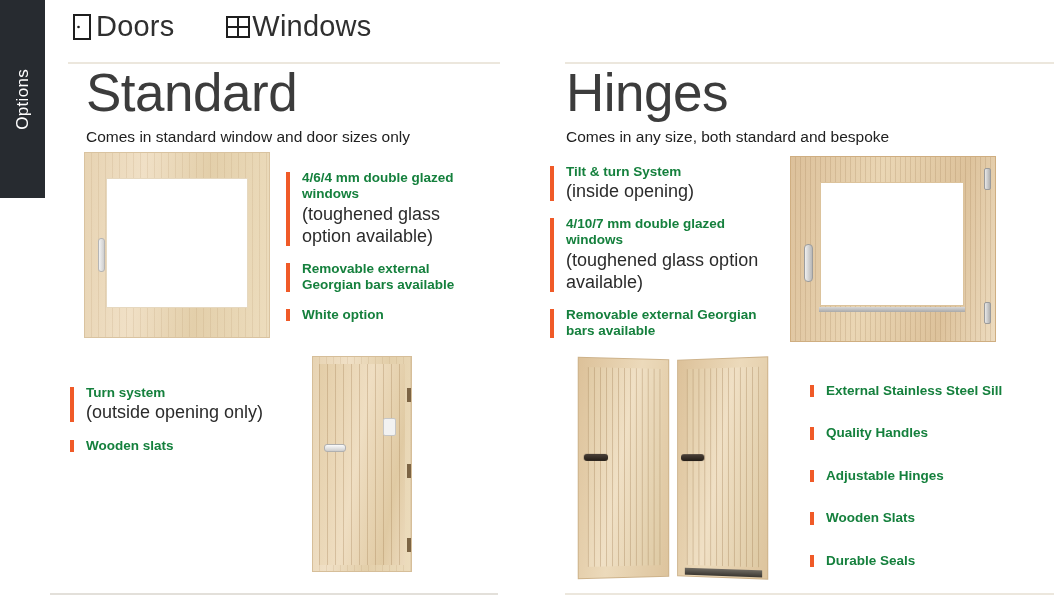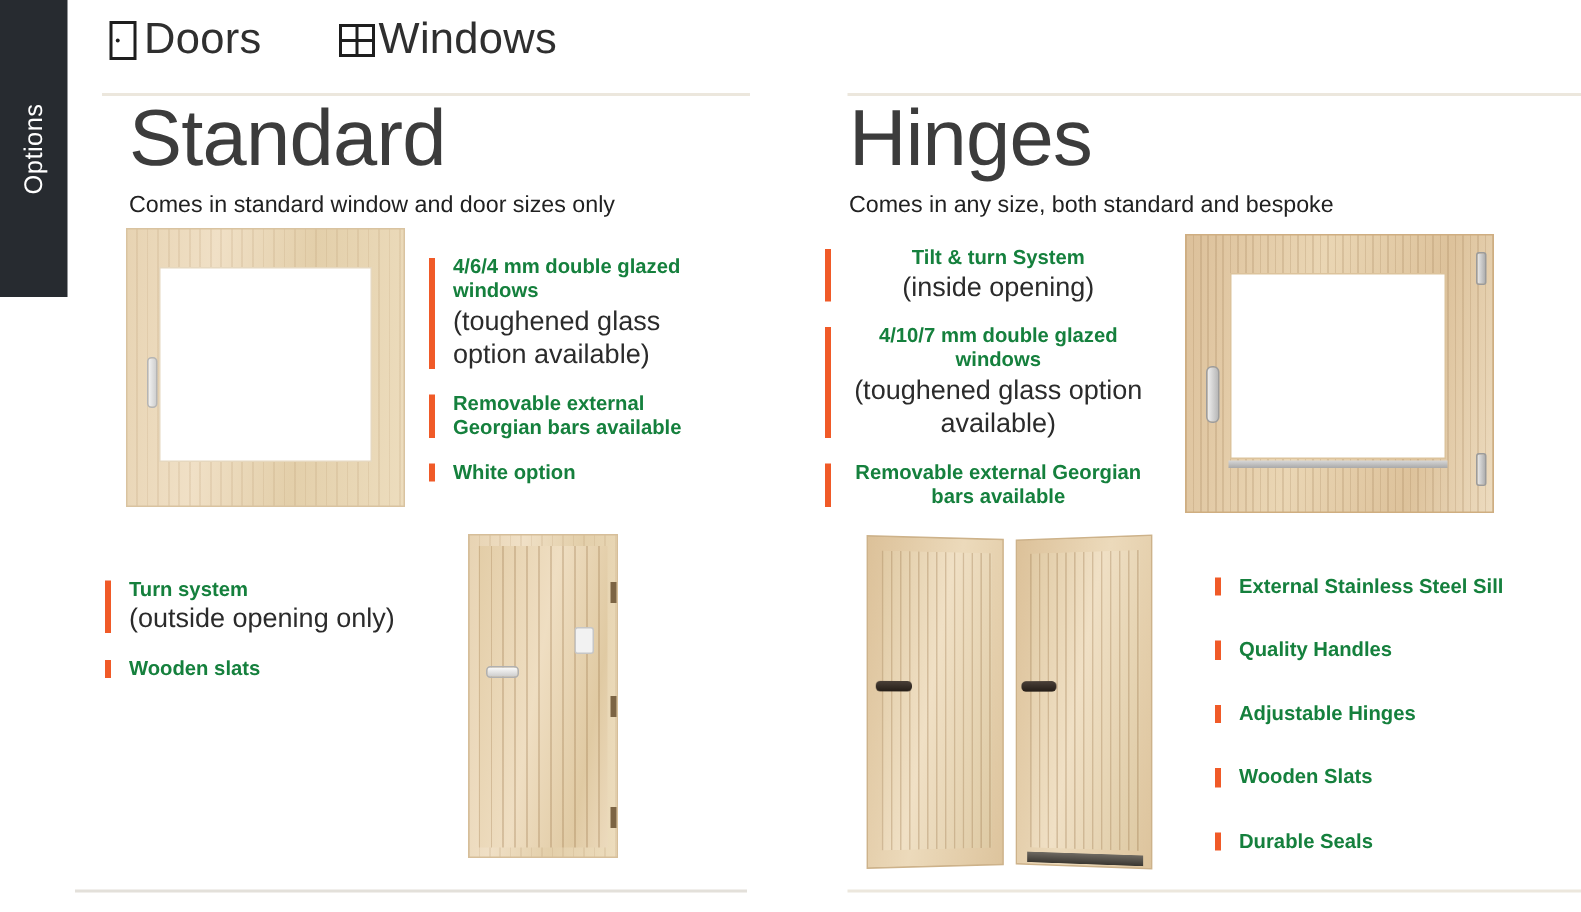--- a/index.html
+++ b/index.html
@@ -59,21 +59,21 @@
   }
   .feat .title {
     font-size: 13.5px; font-weight: bold; color: #15803d; line-height: 1.22;
   }
   .feat .note {
     font-size: 18px; font-weight: 400; color: #2b2b2b; line-height: 1.25;
   }
 
   .feat-left-top   { left: 286px; top: 170px; width: 200px; }
   .feat-left-bot   { left: 70px;  top: 385px; width: 210px; }
-  .feat-right-top  { left: 550px; top: 164px; width: 215px; text-align: center; }
+  .feat-right-top  { left: 550px; top: 164px; width: 215px; }
   .feat-right-bot  { left: 810px; top: 383px; width: 230px; }
   .feat-right-bot .feat { margin-bottom: 26px; }
   .feat-left-bot  .feat { margin-bottom: 14px; }
 
   
   .prod { position: absolute; }
 
   
   .wood-light {
     background:

